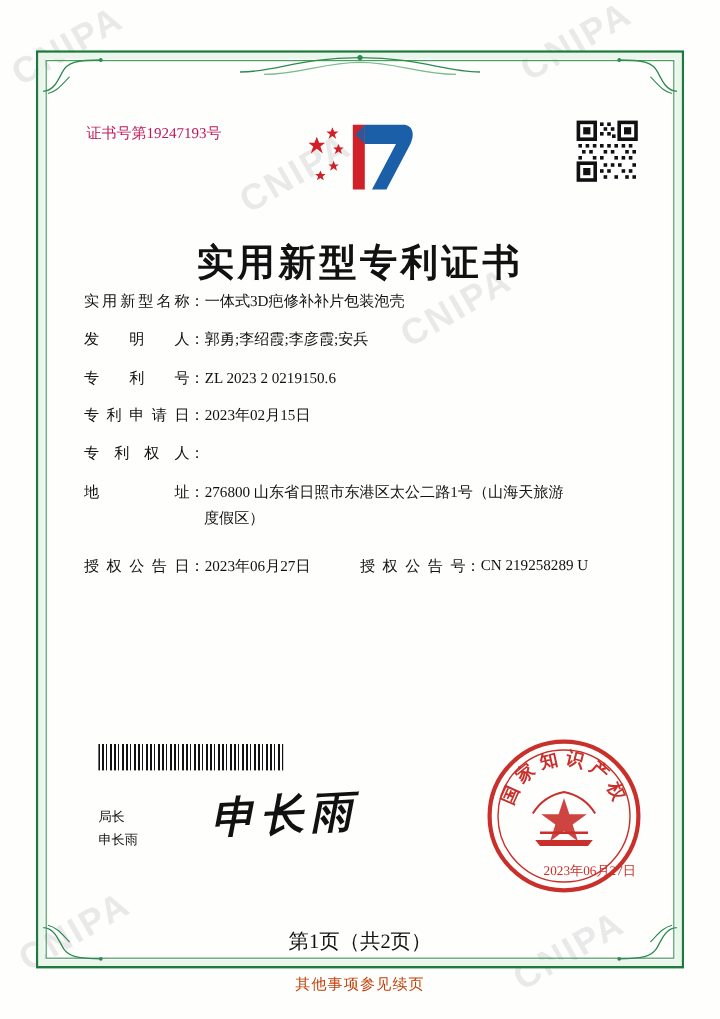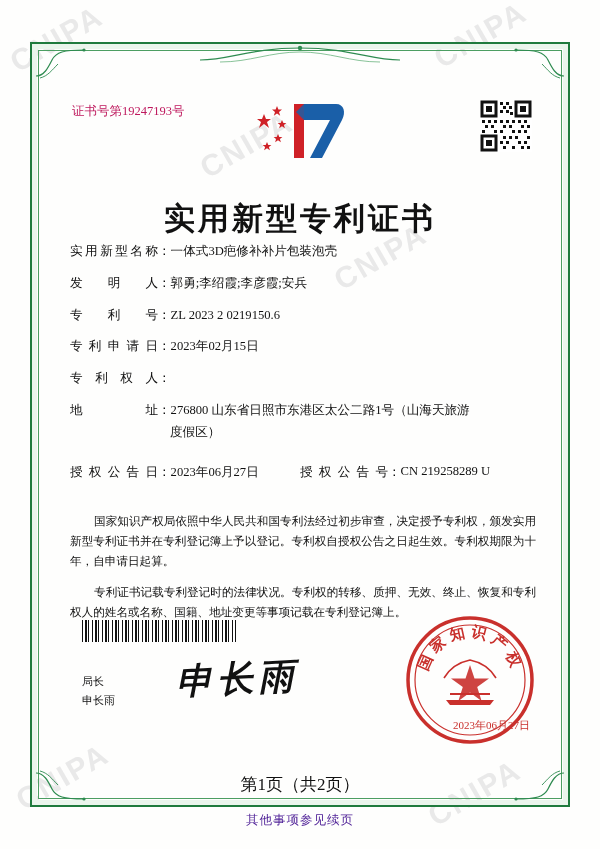--- a/index.html
+++ b/index.html
@@ -249,21 +249,21 @@
     text-align: center;
     font-size: 17px;
     color: #111;
   }
   .footer-note {
     position: absolute;
     left: 0; right: 0;
     top: 812px;
     text-align: center;
     font-size: 12.5px;
-    color: #4c1d95;
+    color: #c2410c;
     letter-spacing: 1px;
   }
 </style>
 </head>
 <body>
 
 <div class="page">
 
   <div class="wm" style="left:6px; top:22px;">CNIPA</div>
   <div class="wm" style="left:430px; top:18px;">CNIPA</div>
@@ -456,24 +456,20 @@
           <span>告</span>
           <span>号</span>
         </div>
         <div class="field-colon">：</div>
         <div class="field-value">CN 219258289 U</div>
       </div>
     </div>
 
   </div>
 
-  <div class="paras">
-    <div class="para">国家知识产权局依照中华人民共和国专利法经过初步审查，决定授予专利权，颁发实用新型专利证书并在专利登记簿上予以登记。专利权自授权公告之日起生效。专利权期限为十年，自申请日起算。</div>
-    <div class="para">专利证书记载专利登记时的法律状况。专利权的转移、质押、无效、终止、恢复和专利权人的姓名或名称、国籍、地址变更等事项记载在专利登记簿上。</div>
-  </div>
 
   <div class="barcode"></div>
 
   <div class="sig-label">
     <div>局长</div>
     <div>申长雨</div>
   </div>
   <div class="sig-script">申长雨</div>
 
   <svg class="seal" viewBox="0 0 136 136">

